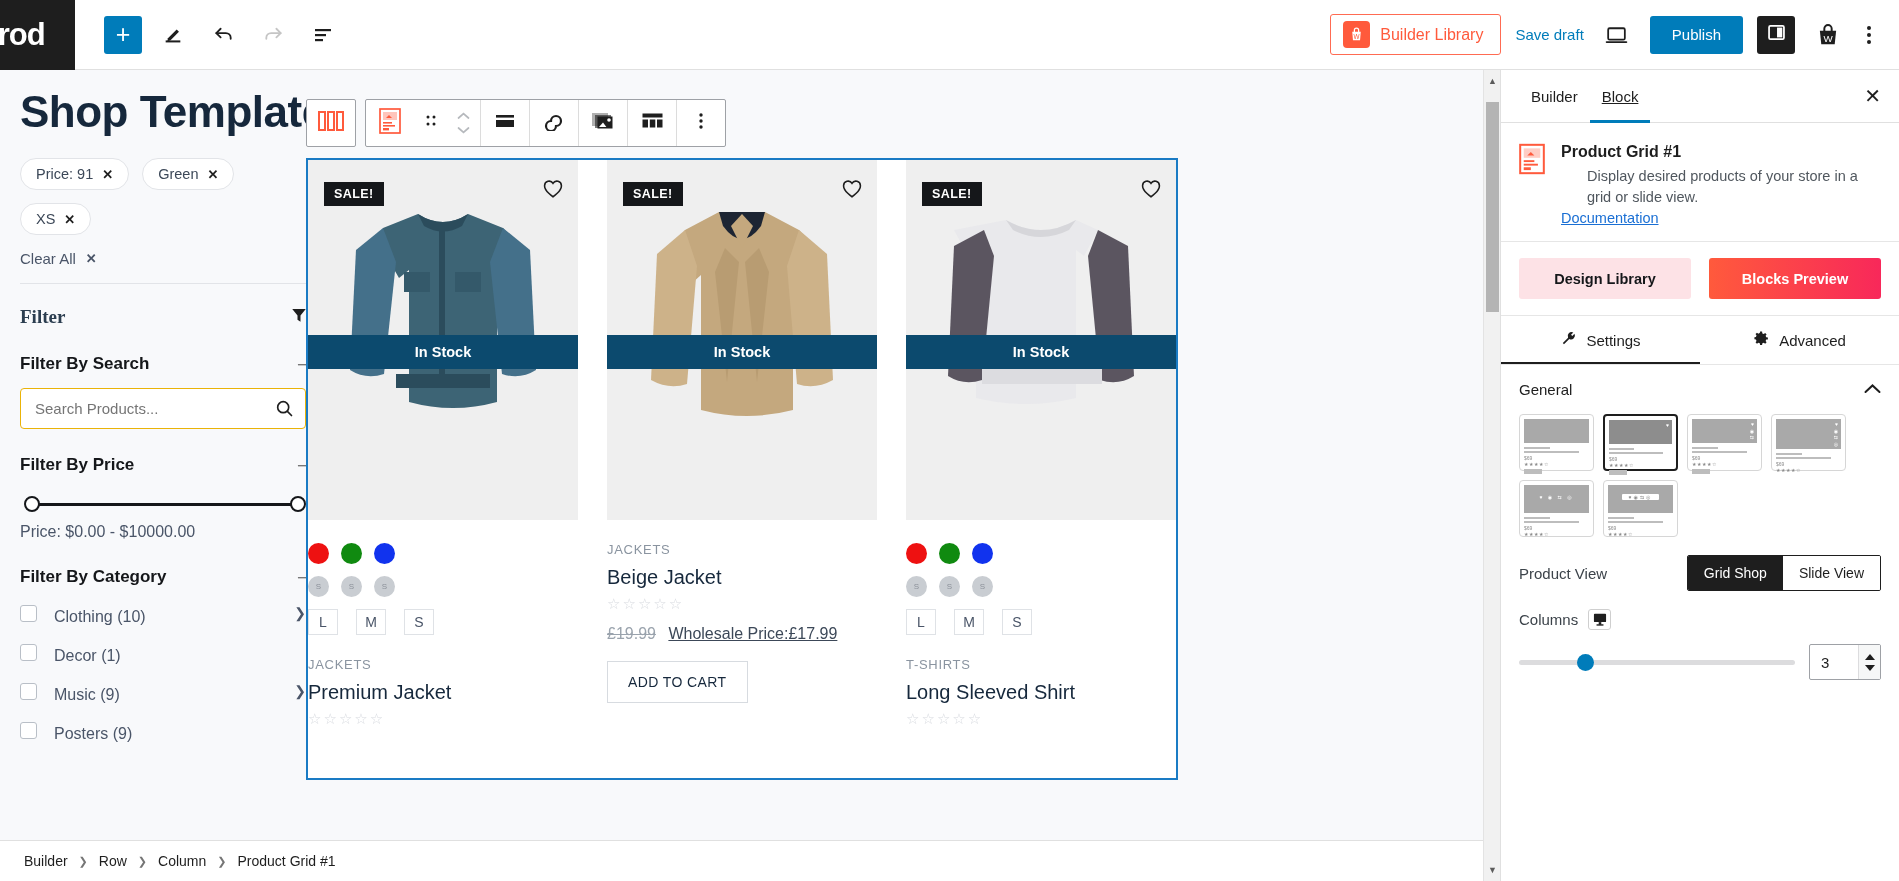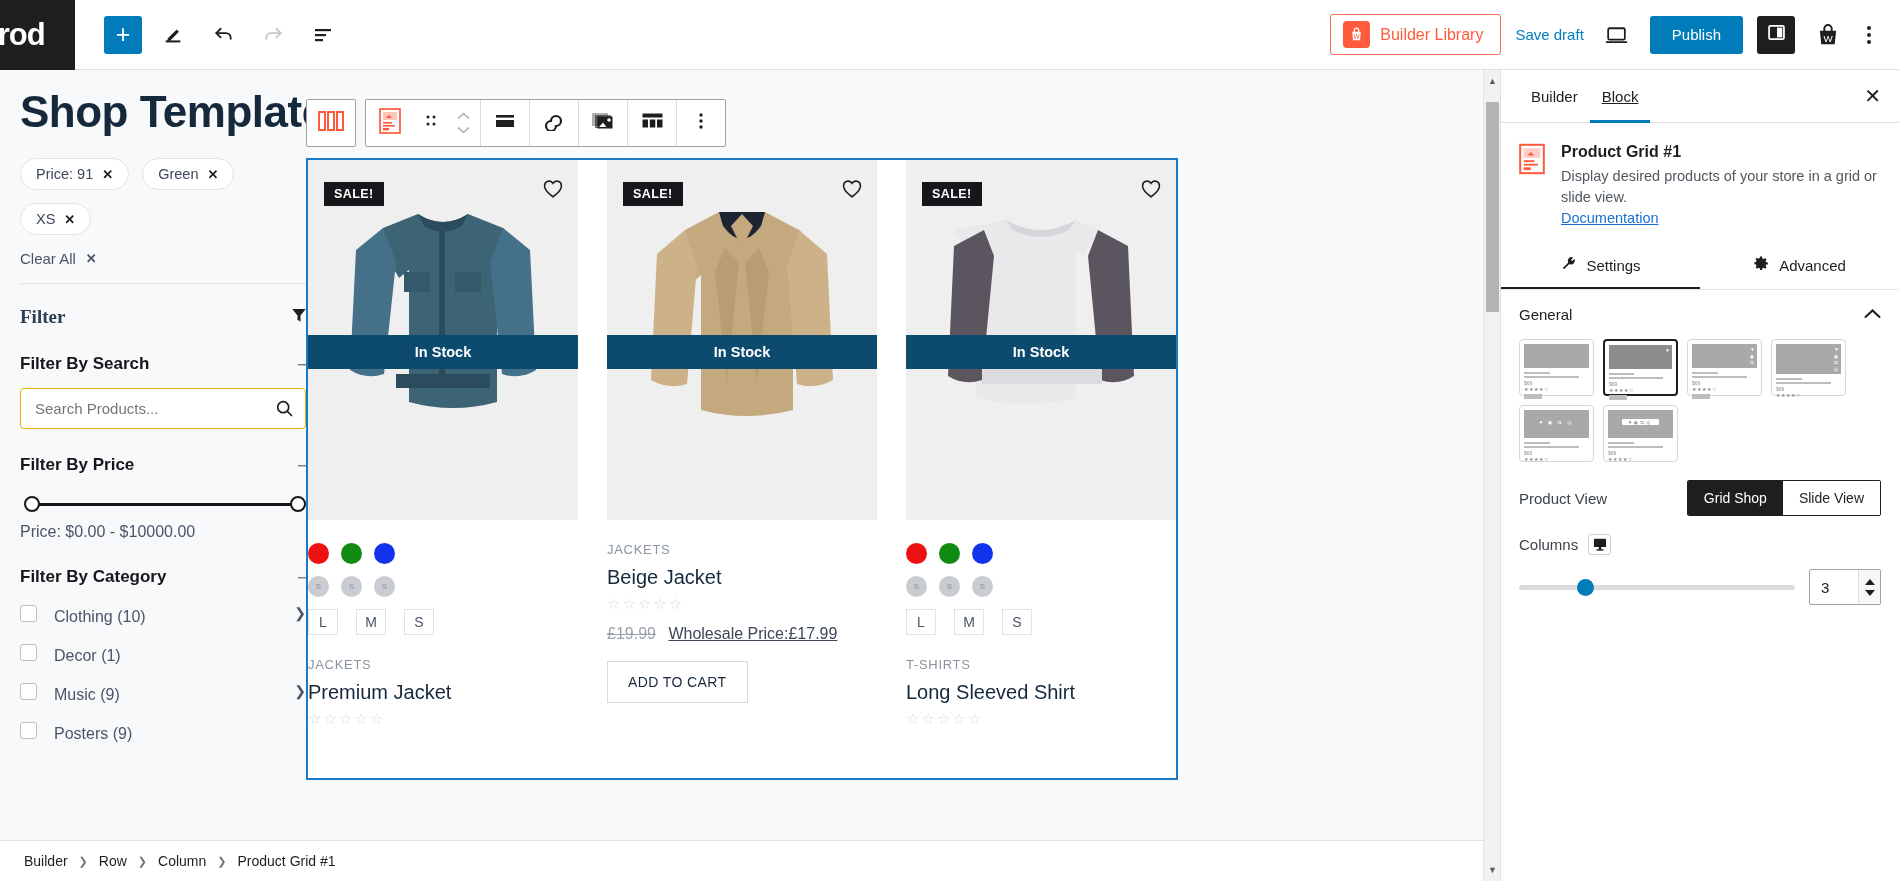--- a/index.html
+++ b/index.html
@@ -213,21 +213,21 @@
   }
   .rtab {
     font-size: 15px; color: #1e1e1e; padding: 0 12px; height: 53px;
     display: flex; align-items: center; cursor: pointer;
   }
   .rtab.active { box-shadow: inset 0 -3px 0 #007cba; font-weight: normal; text-decoration: underline; }
   .rclose { margin-left: auto; cursor: pointer; font-size: 20px; color: #1e1e1e; }
   .block-info { display: flex; gap: 16px; padding: 20px 18px 14px 18px; }
   .bi-icon { flex: none; width: 26px; height: 32px; }
   .bi-title { font-size: 16px; color: #1e1e1e; font-weight: bold; }
-  .bi-desc { font-size: 14.5px; color: #50575e; line-height: 1.45; margin-top: 5px; }
+  .bi-desc { font-size: 14.5px; color: #50575e; line-height: 1.45; margin-top: 5px; margin-left: 26px; }
   .bi-doc { font-size: 14.5px; color: #1a6fd4; text-decoration: underline; cursor: pointer; display: inline-block; margin-top: 2px; }
   .lib-row {
     display: flex; gap: 18px; padding: 16px 18px; border-top: 1px solid #e6e6e6;
     border-bottom: 1px solid #e6e6e6;
   }
   .btn-design {
     flex: 1; background: #fde2e6; color: #15171a; border: none; border-radius: 3px;
     height: 41px; font-size: 14.5px; font-weight: bold; cursor: pointer;
     font-family: "Liberation Sans", sans-serif;
   }
@@ -736,20 +736,24 @@
           <rect x="4" y="20" width="6" height="2.4" fill="#ff5a3c"></rect>
         </svg>
     </div>
     <div>
       <div class="bi-title">Product Grid #1</div>
       <div class="bi-desc">Display desired products of your store in a grid or slide view.</div>
       <a class="bi-doc">Documentation</a>
     </div>
   </div>
 
+  <div class="lib-row">
+    <button class="btn-design">Design Library</button>
+    <button class="btn-blocks">Blocks Preview</button>
+  </div>
 
   <div class="sa-tabs">
     <div class="sa-tab active">
       <span>
         <svg width="17" height="17" viewBox="0 0 24 24">
             <path d="M20.5 5.2a5.5 5.5 0 0 1-7.4 7.4L5.6 20 4 18.4l7.4-7.5A5.5 5.5 0 0 1 18.8 3.5l-3.2 3.2 1.7 1.7 3.2-3.2z" fill="#1e1e1e"></path>
           </svg>
       </span>
       <span>Settings</span>
     </div>

